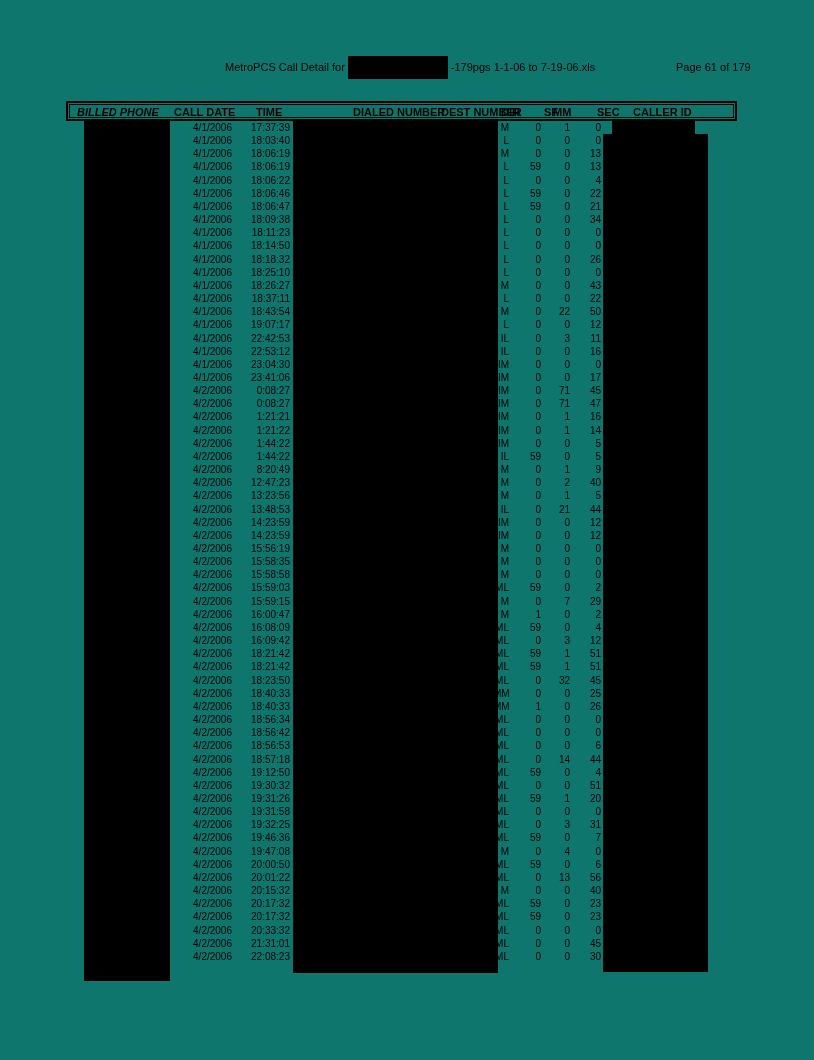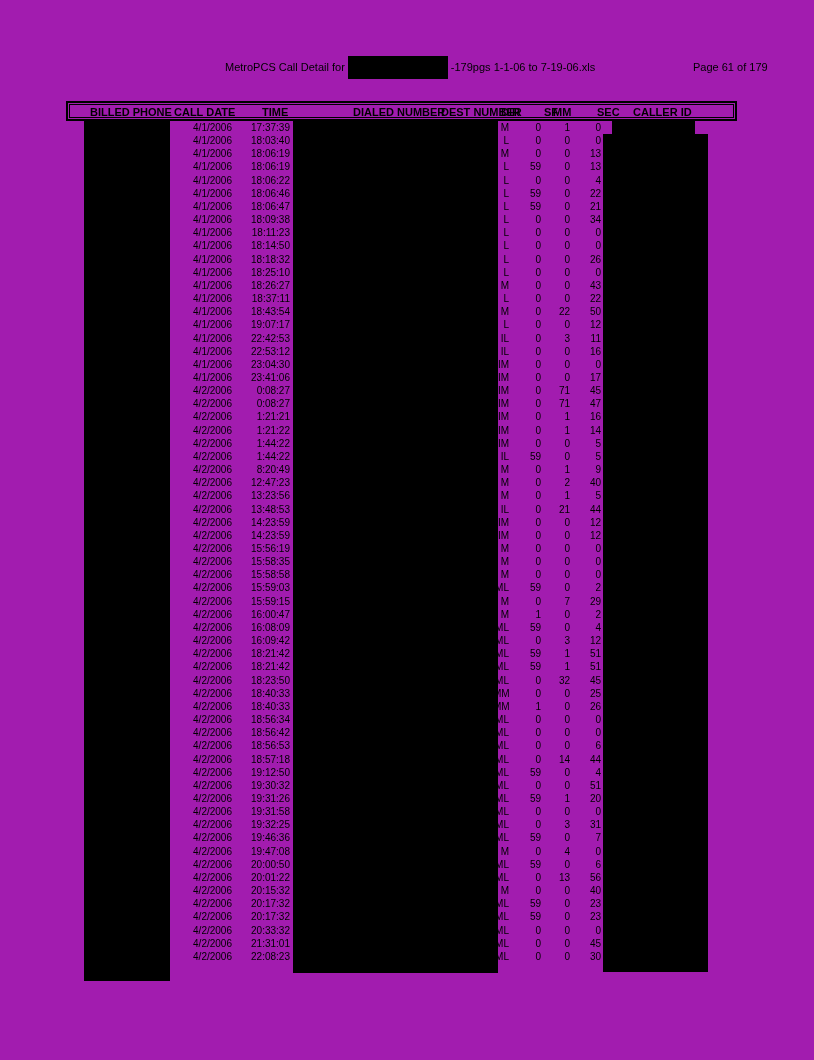--- a/index.html
+++ b/index.html
@@ -1,51 +1,51 @@
 <!DOCTYPE html>
 <html><head>
 <meta charset="utf-8">
 <style>
   html,body{margin:0;padding:0;background:#e8e8e8;}
   .page{
     position:relative;
     width:814px;height:1060px;
-    background:#a21caf;
+    background:#0f766e;
     font-family:"Liberation Sans","DejaVu Sans",sans-serif;
     color:#000;
     overflow:hidden;
   }
   
   .doc-header{
     position:absolute;left:225px;top:55px;height:24px;
     display:flex;align-items:center;gap:3px;
     font-size:11px;white-space:nowrap;
   }
   .hdr-redact{
     display:inline-block;width:100px;height:23px;background:#000;
   }
   .page-label{
-    position:absolute;left:693px;top:61px;font-size:11px;white-space:nowrap;
+    position:absolute;left:676px;top:61px;font-size:11px;white-space:nowrap;
   }
   
   .thead{
     position:absolute;left:66px;top:101px;width:671px;height:20px;
     border:2px solid #000;box-sizing:border-box;
   }
   .thead-inner{
     position:absolute;left:1px;top:1px;right:1px;bottom:1px;
     border:1px solid #000;
   }
   .th{
     position:absolute;top:1px;font-size:11px;font-weight:bold;white-space:nowrap;
     letter-spacing:0px;
   }
-  .th-billed {left:20px;}
+  .th-billed {left:7px;font-style:italic;}
   .th-date   {left:104px;text-align:right;}
-  .th-time   {left:192px;text-decoration:underline;}
+  .th-time   {left:186px;text-decoration:underline;}
   .th-dialed {left:235px;margin-left:48px;}
   .th-dest   {left:339px;padding-left:32px;}
   .th-dir    {left:431px;}
   .th-sf     {left:474px;}
   .th-mm     {left:483px;}
   .th-sec    {left:513px;margin-left:14px;}
   .th-caller {left:555px;margin-left:8px;}
   
   .tbody{
     position:absolute;left:68px;top:121px;width:669px;

